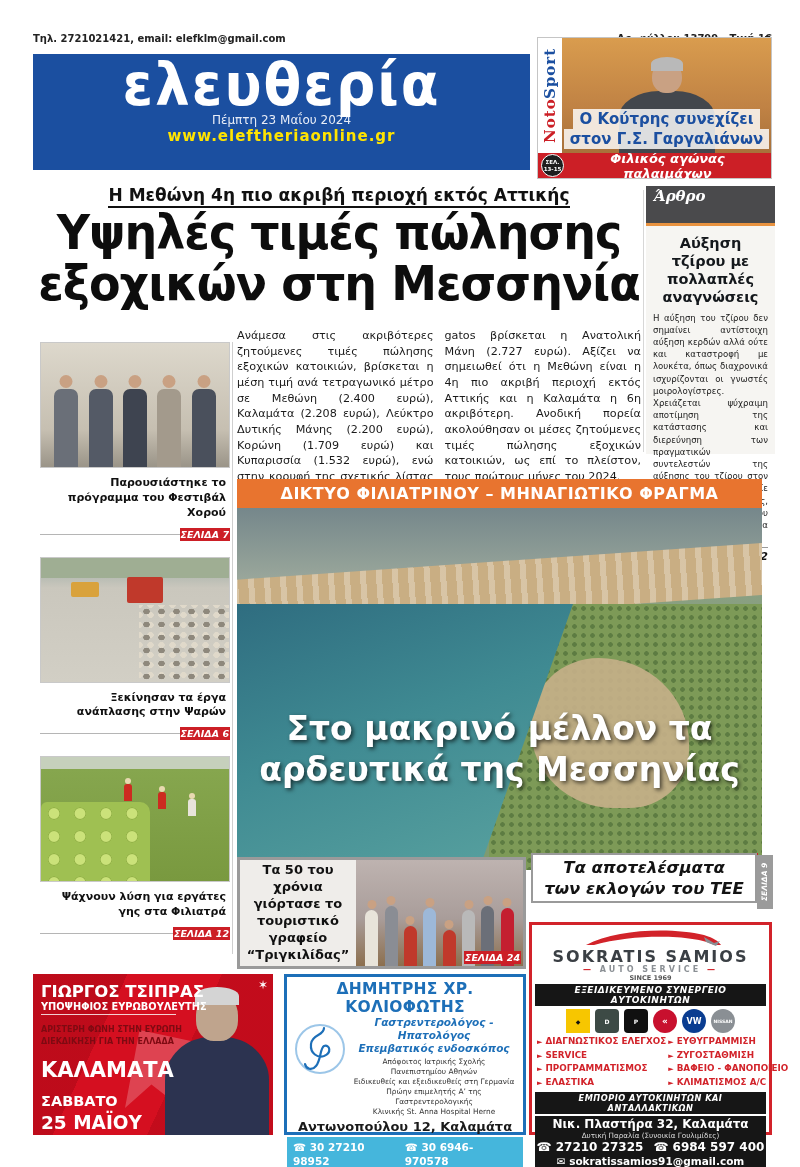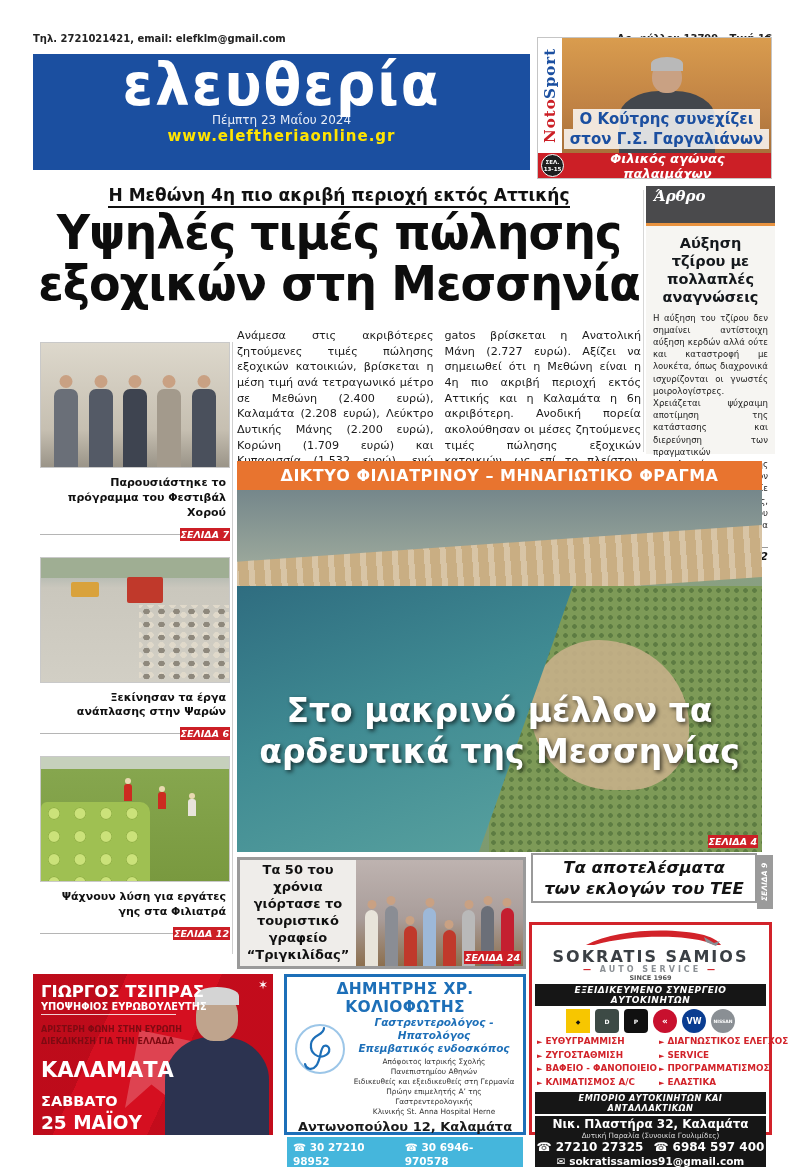--- a/index.html
+++ b/index.html
@@ -57,21 +57,21 @@
   .ph1 .fig{width:24px;height:78px;}
   .ph2{background:linear-gradient(180deg,#9fae93 0%,#9fae93 16%,#b9bdb4 16%,#cac7bd 24%,#d2cfc5 100%);}
   .machine{position:absolute;left:46%;top:16%;width:36px;height:26px;background:#c0392b;border-radius:2px;}
   .digger{position:absolute;left:16%;top:20%;width:28px;height:15px;background:#d9a23c;border-radius:2px;}
   .rubble{position:absolute;right:0;bottom:0;width:48%;height:62%;background-image:radial-gradient(#8e887c 3px,transparent 3.5px),radial-gradient(#e0d9ca 3px,transparent 3.5px);background-size:15px 13px,11px 10px;background-position:0 0,6px 5px;}
   .ph3{background:linear-gradient(180deg,#c6d0bc 0%,#c6d0bc 10%,#86a64e 10%,#79993f 100%);}
   .melons{position:absolute;left:0;bottom:0;width:58%;height:64%;background-color:#9fc052;background-image:radial-gradient(circle,#cbe27a 28%,#8fae44 34%,transparent 36%);background-size:26px 23px;border-radius:6px 10px 0 0;}
   .worker{position:absolute;width:8px;height:17px;background:#cc2b20;border-radius:3px 3px 0 0;}
   .worker::before{content:"";position:absolute;top:-6px;left:1px;width:6px;height:6px;border-radius:50%;background:#e8d9b0;}
   
-  .mainphoto{left:237px;top:461px;width:525px;height:351px;}
+  .mainphoto{left:237px;top:479px;width:525px;height:351px;}
   .mp-bar{height:29px;background:#e8742f;color:#fff;font-weight:bold;font-size:16px;letter-spacing:.5px;display:flex;align-items:center;justify-content:center;}
   .mp-photo{position:relative;height:362px;overflow:hidden;background:linear-gradient(180deg,#8a9c95 0%,#89a07e 30%,#7d9a70 100%);}
   .mp-ridge{position:absolute;top:0;left:0;width:100%;height:72px;background:linear-gradient(180deg,#75878b 0%,#9aa79b 100%);}
   .mp-dam{position:absolute;top:52px;left:-20px;width:115%;height:52px;background:#c9ae83;background-image:repeating-linear-gradient(90deg,rgba(255,255,255,.28) 0 6px,transparent 6px 16px);transform:rotate(-4deg);}
   .mp-land{position:absolute;right:0;top:96px;width:52%;height:266px;background-color:#7d9a57;background-image:radial-gradient(#5d7c42 2px,transparent 2.6px);background-size:9px 9px;}
   .mp-sand{position:absolute;right:14%;top:150px;width:30%;height:150px;background:#c7b089;border-radius:45% 60% 40% 55%;opacity:.9;}
   .mp-water{position:absolute;left:0;top:96px;width:64%;height:266px;background:linear-gradient(160deg,#2f6d80 0%,#3f8a92 45%,#5aa3a0 100%);clip-path:polygon(0 0,100% 0,72% 100%,0 100%);}
   .mp-overlay{position:absolute;left:0;right:0;top:200px;text-align:center;color:#fff;font-weight:800;font-size:33px;line-height:1.25;text-shadow:2px 2px 4px rgba(0,0,0,.65);}
   .mp-badge{position:absolute;right:4px;bottom:4px;}
   
@@ -299,30 +299,30 @@
   <div class="sam-brands">
     <div class="brand b-renault">◆</div>
     <div class="brand b-dacia">D</div>
     <div class="brand b-peugeot">P</div>
     <div class="brand b-citroen">«</div>
     <div class="brand b-vw">VW</div>
     <div class="brand b-nissan">NISSAN</div>
   </div>
   <div class="sam-services">
     <div class="sam-col">
+      <div class="sam-item"><span class="arr">►</span> <span>ΔΙΑΓΝΩΣΤΙΚΟΣ ΕΛΕΓΧΟΣ</span></div>
+      <div class="sam-item"><span class="arr">►</span> <span>SERVICE</span></div>
+      <div class="sam-item"><span class="arr">►</span> <span>ΠΡΟΓΡΑΜΜΑΤΙΣΜΟΣ</span></div>
+      <div class="sam-item"><span class="arr">►</span> <span>ΕΛΑΣΤΙΚΑ</span></div>
+    </div>
+    <div class="sam-col">
       <div class="sam-item"><span class="arr">►</span> <span>ΕΥΘΥΓΡΑΜΜΙΣΗ</span></div>
       <div class="sam-item"><span class="arr">►</span> <span>ΖΥΓΟΣΤΑΘΜΙΣΗ</span></div>
       <div class="sam-item"><span class="arr">►</span> <span>ΒΑΦΕΙΟ - ΦΑΝΟΠΟΙΕΙΟ</span></div>
       <div class="sam-item"><span class="arr">►</span> <span>ΚΛΙΜΑΤΙΣΜΟΣ Α/C</span></div>
-    </div>
-    <div class="sam-col">
-      <div class="sam-item"><span class="arr">►</span> <span>ΔΙΑΓΝΩΣΤΙΚΟΣ ΕΛΕΓΧΟΣ</span></div>
-      <div class="sam-item"><span class="arr">►</span> <span>SERVICE</span></div>
-      <div class="sam-item"><span class="arr">►</span> <span>ΠΡΟΓΡΑΜΜΑΤΙΣΜΟΣ</span></div>
-      <div class="sam-item"><span class="arr">►</span> <span>ΕΛΑΣΤΙΚΑ</span></div>
     </div>
   </div>
   <div class="sam-bar" style="font-size:8.2px;">ΕΜΠΟΡΙΟ ΑΥΤΟΚΙΝΗΤΩΝ ΚΑΙ ΑΝΤΑΛΛΑΚΤΙΚΩΝ</div>
   <div class="sam-contact">
     <div class="sam-addr">Νικ. Πλαστήρα 32, Καλαμάτα</div>
     <div class="sam-addr2">Δυτική Παραλία (Συνοικία Γουλιμίδες)</div>
     <div class="sam-phones">
       <span><span class="icon">☎</span> <span>27210 27325</span></span>
       <span><span class="icon">☎</span> <span>6984 597 400</span></span>
     </div>

